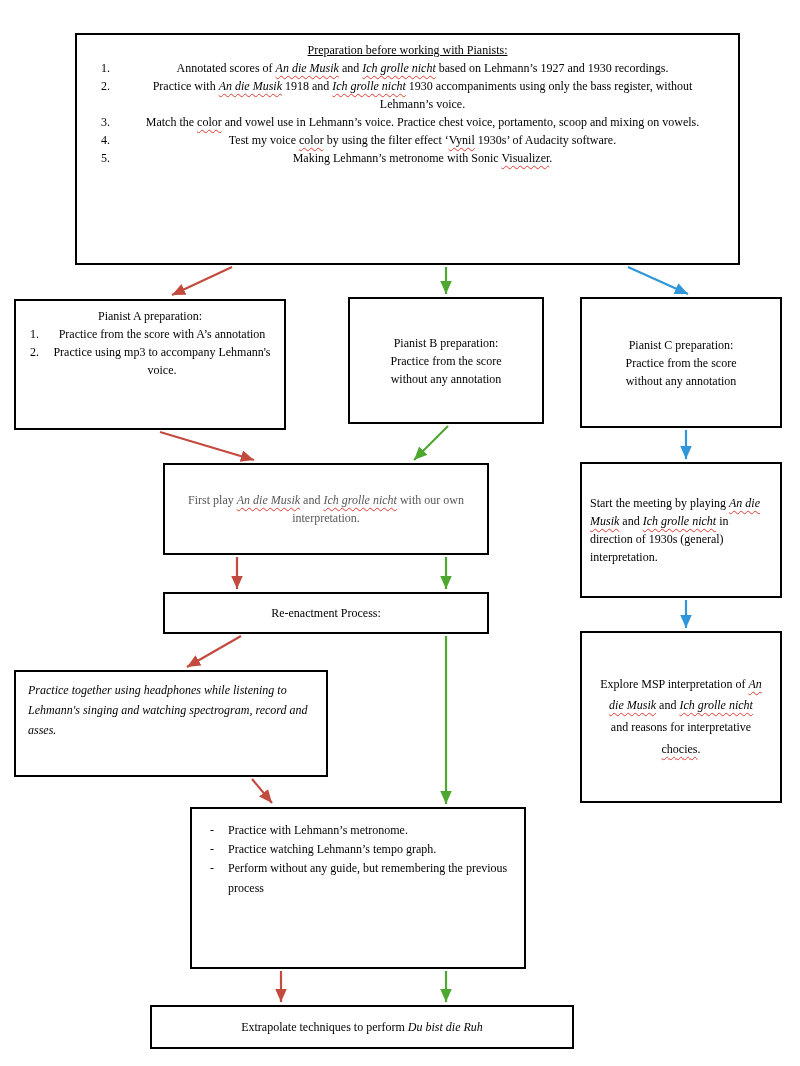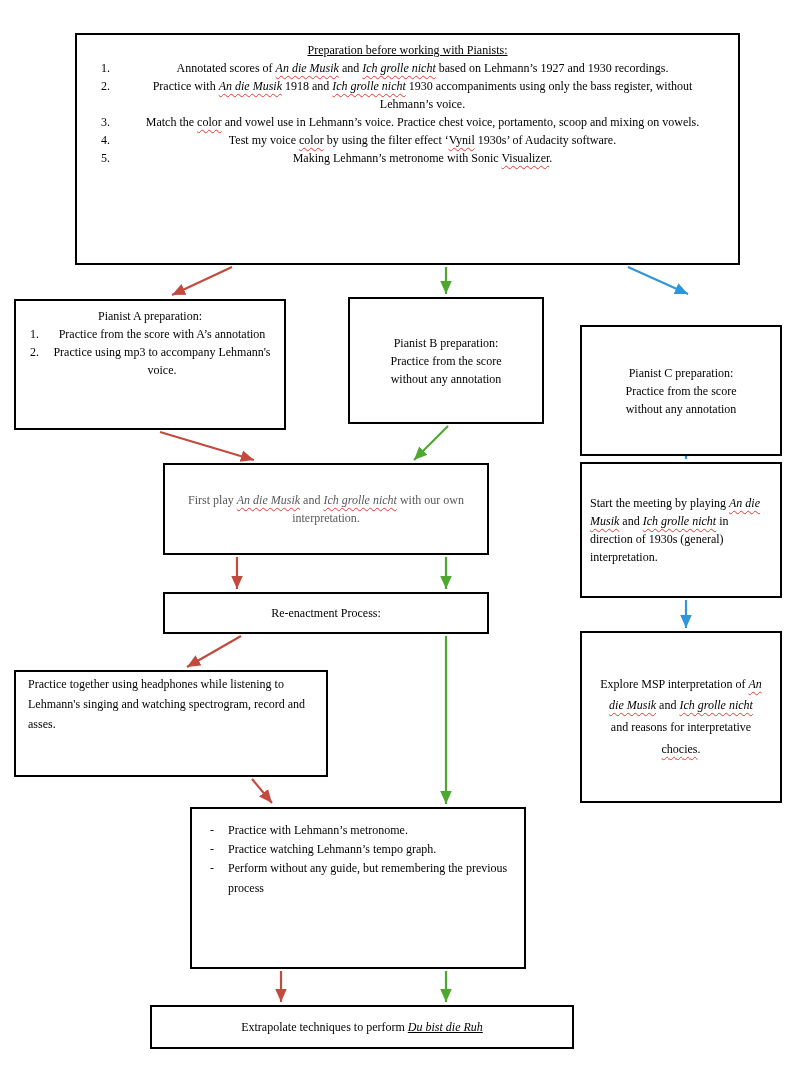--- a/index.html
+++ b/index.html
@@ -7,21 +7,21 @@
     position:relative; width:800px; height:1066px; background:#fff;
     font-family:"Liberation Serif", serif; font-size:12px; color:#000;
     line-height:1.5; overflow:hidden;
   }
   .arrows { position:absolute; left:0; top:0; z-index:1; pointer-events:none; }
   .box {
     position:absolute; z-index:2; box-sizing:border-box;
     border:2px solid var(--border); background:#fff;
   }
   .center { text-align:center; }
-  .i { font-style:italic;text-decoration:underline; }
+  .i { font-style:italic; }
   .u { text-decoration:underline; }
   .w {
     text-decoration-line:underline; text-decoration-style:wavy;
     text-decoration-color:var(--spellcheck); text-decoration-thickness:1px;
     text-underline-offset:3px;
   }
   .i.w { font-style:italic; }
   .preline { white-space:pre-line; }
   .vcenter { display:flex; align-items:center; justify-content:center; }
 
@@ -33,24 +33,24 @@
   
   .dli { position:relative; padding-left:20px; }
   .dli .dash { position:absolute; left:2px; top:0; }
 
   
   .prep        { left:75px;  top:33px;  width:665px; height:232px; border-width:2.5px; padding:6px 12px; }
   .pa          { left:14px;  top:299px; width:272px; height:131px; padding:6px 4px; }
   .pa .num     { left:10px; }
   .pa .li-text { padding:0 6px 0 30px; }
   .pb          { left:348px; top:297px; width:196px; height:127px; text-align:center; }
-  .pc          { left:580px; top:297px; width:202px; height:131px; text-align:center;margin-top:28px; }
+  .pc          { left:580px; top:297px; width:202px; height:131px; text-align:center; }
   .fp          { left:163px; top:463px; width:326px; height:92px;  text-align:center; padding:0 16px; color:var(--muted); }
   .re          { left:163px; top:592px; width:326px; height:42px;  text-align:center; }
-  .hp          { left:14px;  top:670px; width:314px; height:107px; padding:3px 12px; line-height:1.65; }
+  .hp          { left:14px;  top:670px; width:314px; height:107px; padding:9px 12px; line-height:1.65;font-style:italic; }
   .sm          { left:580px; top:462px; width:202px; height:136px; padding:0 8px; }
   .ex          { left:580px; top:631px; width:202px; height:172px; text-align:center; padding:0 18px; line-height:1.8; }
   .met         { left:190px; top:807px; width:336px; height:162px; padding:12px 12px 0 16px; line-height:1.6; }
   .fin         { left:150px; top:1005px; width:424px; height:44px; text-align:center; }
 </style>
 </head>
 <body>
 
 <div class="page">
 

